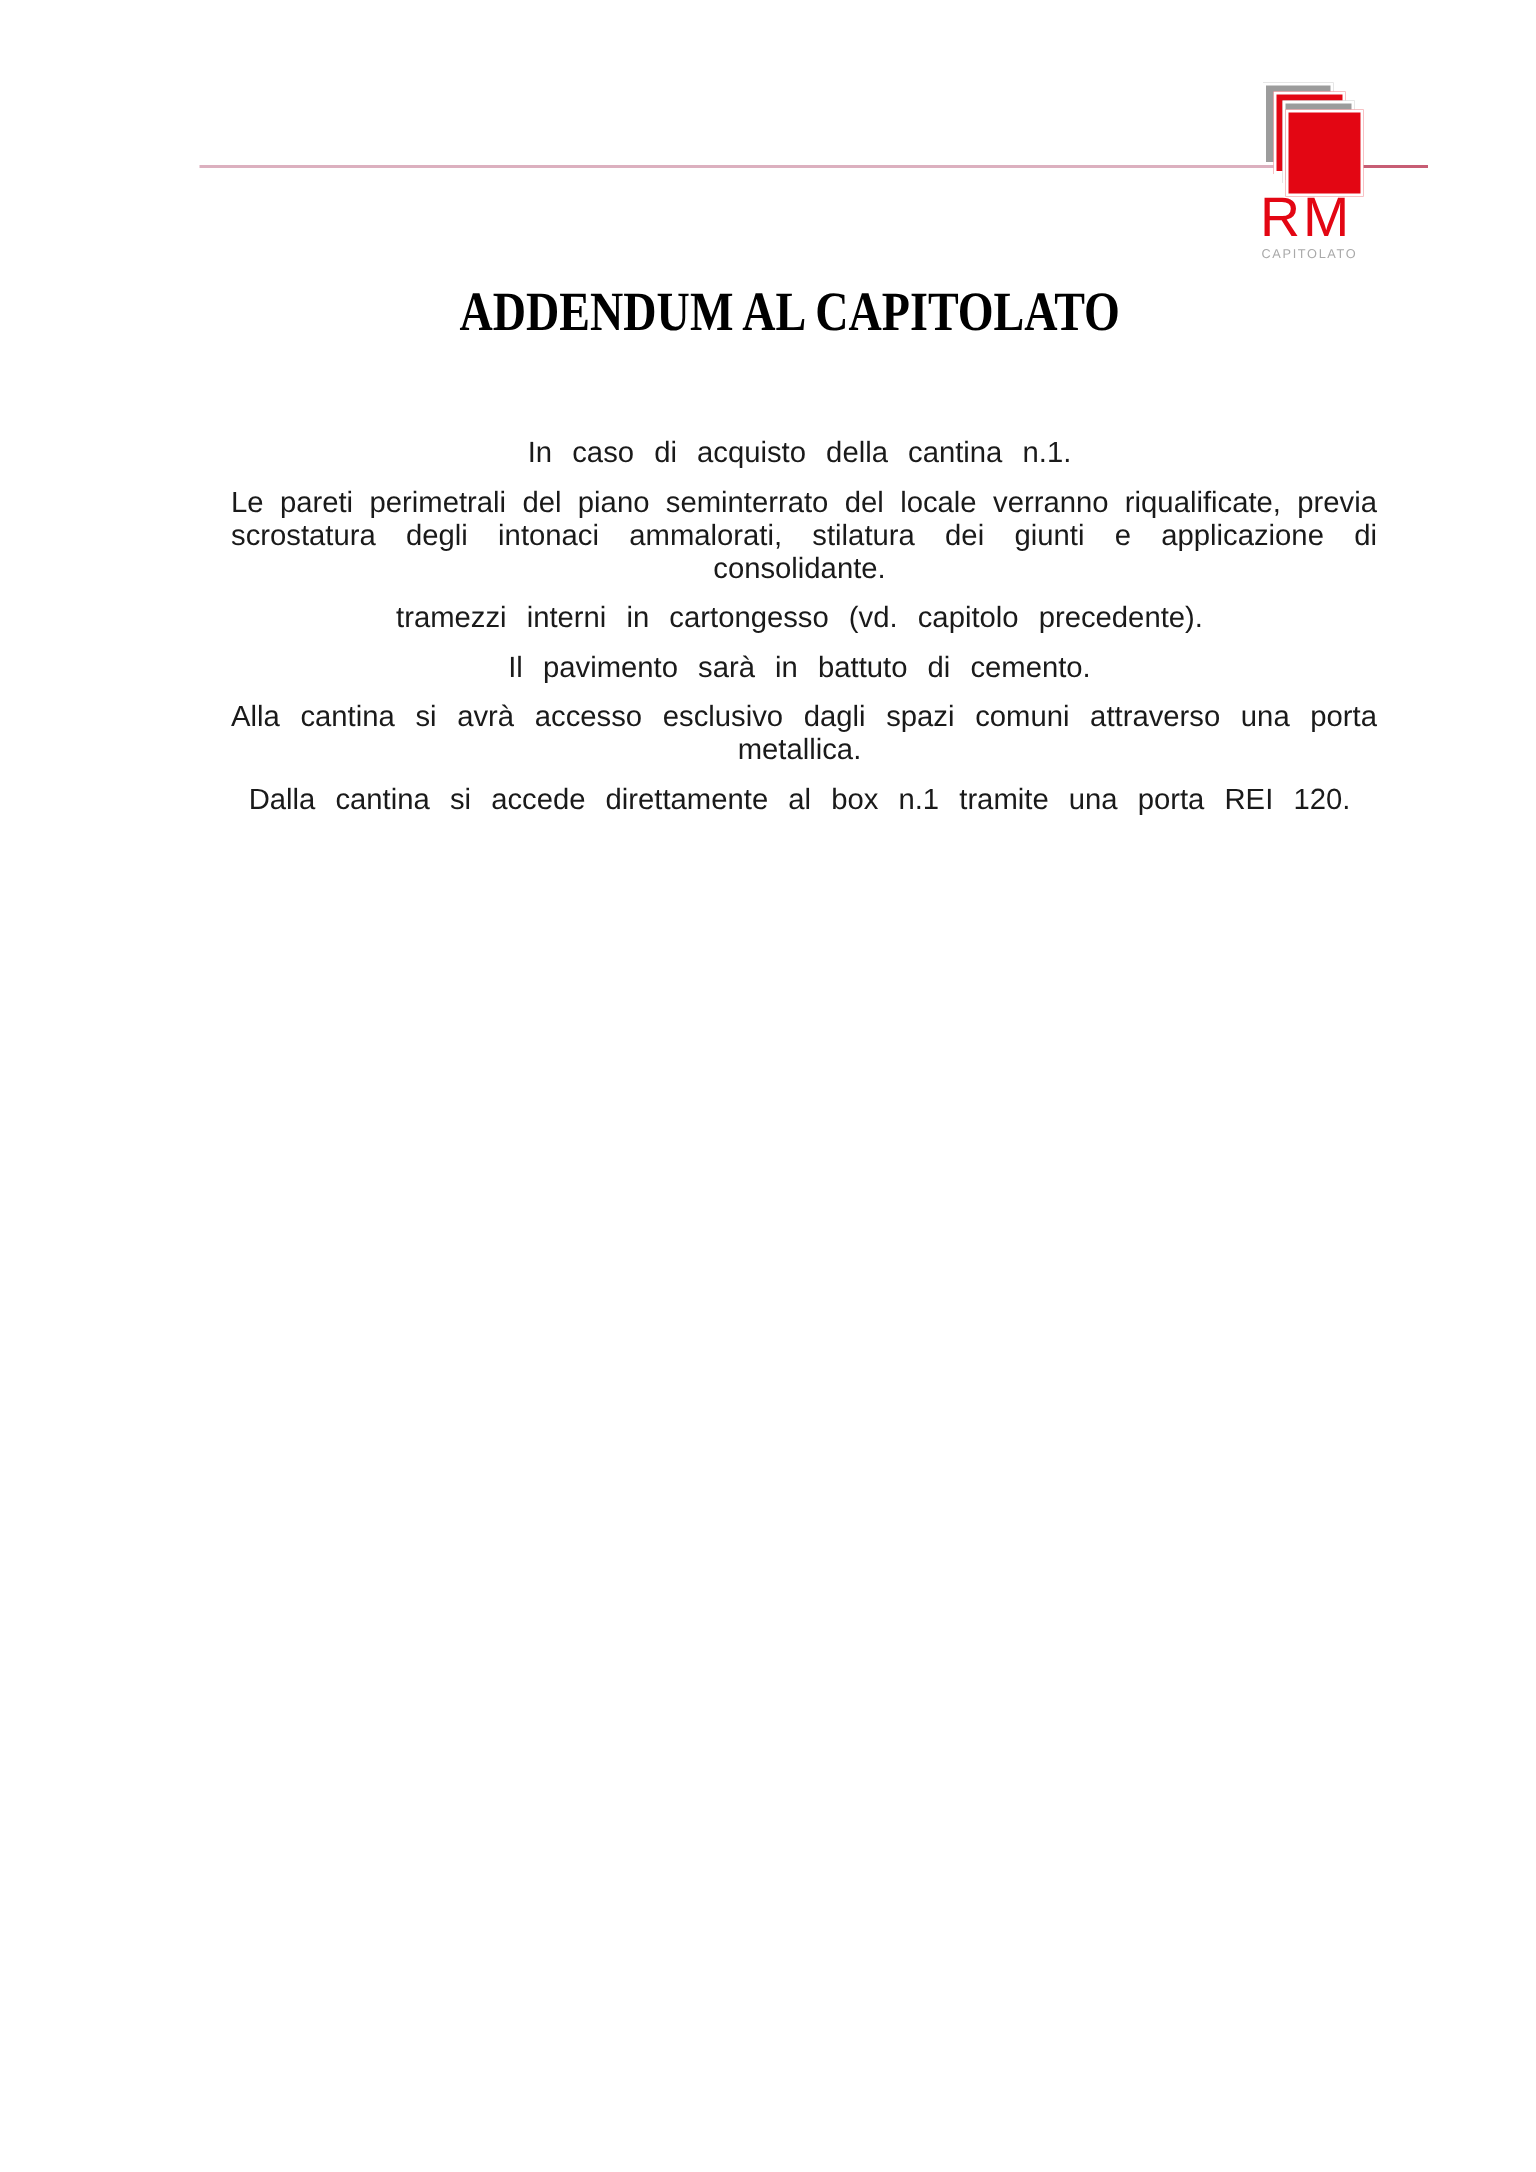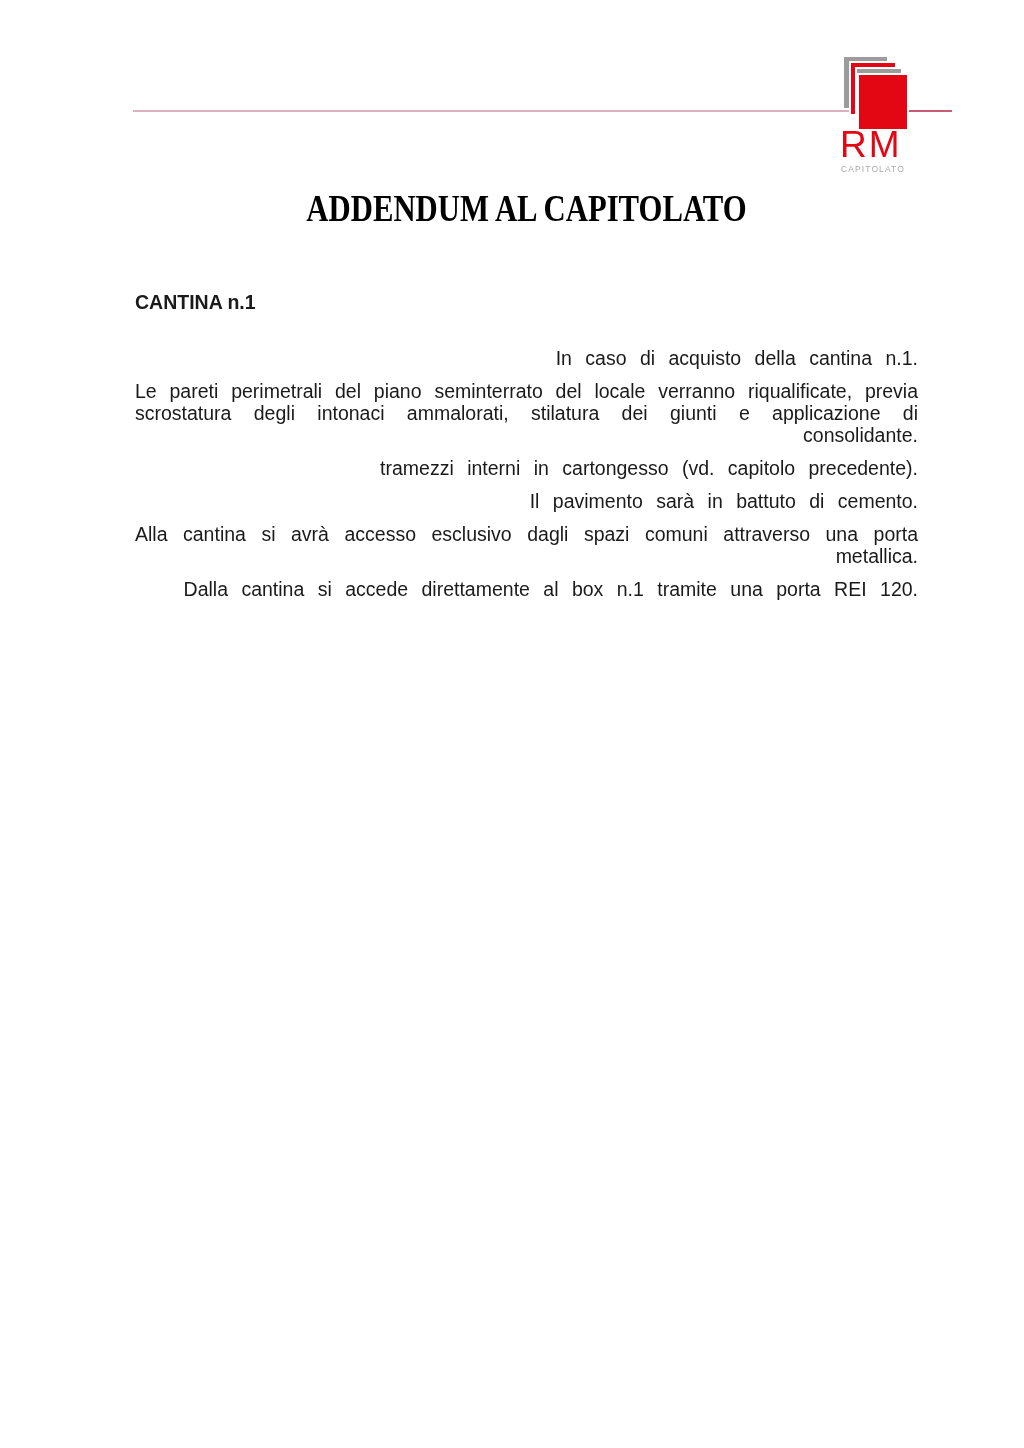--- a/index.html
+++ b/index.html
@@ -38,22 +38,22 @@
     font-family:"Liberation Serif", serif; font-weight:bold; font-size:37px; line-height:42px;
     color:#000; text-align:center; transform:scaleX(0.83); transform-origin:center;
     white-space:nowrap;
   }
 
   
   .content { position:absolute; left:135px; top:291px; width:783px; color:var(--body-text); }
   .heading { margin:0 0 34px 0; font-size:19.5px; line-height:22px; font-weight:bold; color:var(--body-text); }
   .para { margin:0 0 11px 0; font-size:19.5px; line-height:22px; }
   .ln { display:block; }
-  .ln.just { text-align:justify; text-align-last:justify; }
-  .ln.last { text-align:right; word-spacing:8px;margin-left:13px; }
+  .ln.just { text-align:justify; text-align-last:justify;margin-left:19px; }
+  .ln.last { text-align:center; word-spacing:8px;margin-left:13px; }
 
   .pagenum {
     position:absolute; top:1334px; left:135px; width:778px; text-align:right;
     font-family:"Liberation Serif", serif; font-size:21px; color:#ef4444;
   }
 </style>
 </head>
 <body>
 
 <div class="page">
@@ -65,21 +65,20 @@
     <span class="sq r2"></span>
     <span class="sq g3"></span>
     <span class="sq r4"></span>
     <div class="brand">RM</div>
     <div class="brand-sub">CAPITOLATO</div>
   </div>
 
   <h1 class="title">ADDENDUM AL CAPITOLATO</h1>
 
   <section class="content">
-    <h2 class="heading">CANTINA n.1</h2>
 
     <p class="para">
       <span class="ln last">In caso di acquisto della cantina n.1.</span>
     </p>
 
     <p class="para">
       <span class="ln just">Le pareti perimetrali del piano seminterrato del locale verranno riqualificate, previa</span>
       <span class="ln just">scrostatura degli intonaci ammalorati, stilatura dei giunti e applicazione di</span>
       <span class="ln last">consolidante.</span>
     </p>

